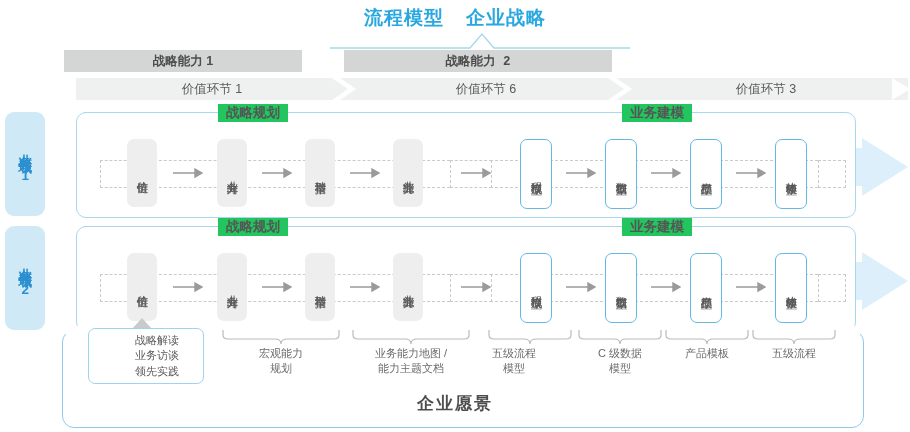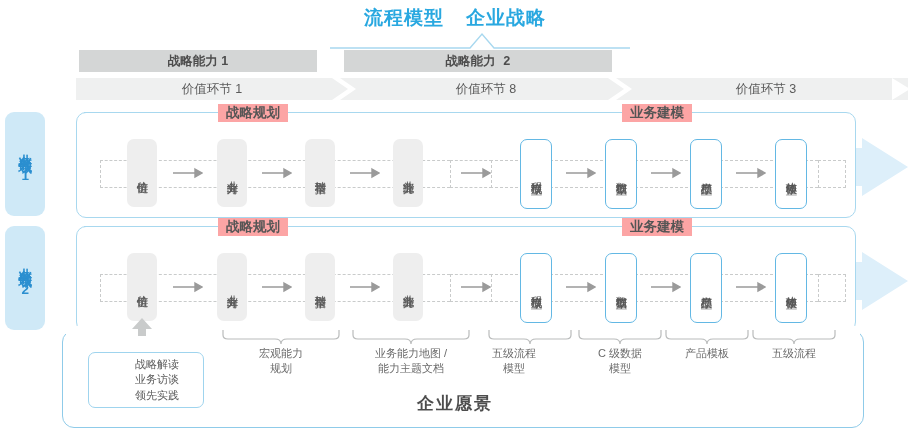--- a/index.html
+++ b/index.html
@@ -67,21 +67,21 @@
     border-left:none;border-right:none;
   }
   .rail-cap{
     position:absolute;height:26px;width:34px;
     border:1.3px dashed #c9cbcb;
   }
 
   
   .sec-title{
     position:absolute;font-size:13.5px;font-weight:bold;color:#555;
-    background:#fca5a5;padding:0 8px;white-space:nowrap;
+    background:#22c55e;padding:0 8px;white-space:nowrap;
   }
   .sec-line{position:absolute;height:1.3px;background:#a8d8ef;}
 
   
   .node{
     position:absolute;width:30px;height:68px;border-radius:7px;
     display:flex;align-items:center;justify-content:center;
   }
   .node.grey{background:#eeeeee;}
   .node.blue{background:#ffffff;border:1.4px solid #63b8e4;}
@@ -123,32 +123,32 @@
 
   <div class="vision-row">
     <div class="vision-title">流程模型</div>
     <div class="vision-title">企业战略</div>
   </div>
 
   <svg class="tent" viewBox="0 0 300 22">
     <path d="M0 18 L140 18 L152 4 L164 18 L300 18" fill="none" stroke="#a8d8ef" stroke-width="1.4"></path>
   </svg>
 
-  <div class="cap-bar" style="left:79px;width:238px;">
+  <div class="cap-bar" style="left:64px;width:238px;">
     <span>战略能力 1</span>
   </div>
   <div class="cap-bar" style="left:344px;width:268px;font-family:Liberation Mono, monospace;">
     <span>战略能力 2</span>
   </div>
 
   <div class="vc-band" style="left:76px;width:272px;">
     <span>价值环节 1</span>
   </div>
   <div class="vc-band" style="left:348px;width:276px;">
-    <span>价值环节 8</span>
+    <span>价值环节 6</span>
   </div>
   <div class="vc-band" style="left:624px;width:284px;">
     <span>价值环节 3</span>
   </div>
   <svg class="vc-notch" style="left:332px;" viewBox="0 0 24 22" preserveAspectRatio="none">
     <path d="M0 0 L16 11 L0 22 L8 22 L24 11 L8 0 Z" fill="#ffffff"></path>
   </svg>
   <svg class="vc-notch" style="left:608px;" viewBox="0 0 24 22" preserveAspectRatio="none">
     <path d="M0 0 L16 11 L0 22 L8 22 L24 11 L8 0 Z" fill="#ffffff"></path>
   </svg>
@@ -311,21 +311,21 @@
   <svg class="brace" style="left:578px;top:330px;width:84px;height:14px;" viewBox="0 0 84 14">
     <path d="M1 0 L1 5 Q1 9 6 9 L36 9 Q42 9 42 14 Q42 9 48 9 L78 9 Q83 9 83 5 L83 0" fill="none" stroke="#b9bbbb" stroke-width="1.2"></path>
   </svg>
   <svg class="brace" style="left:665px;top:330px;width:84px;height:14px;" viewBox="0 0 84 14">
     <path d="M1 0 L1 5 Q1 9 6 9 L36 9 Q42 9 42 14 Q42 9 48 9 L78 9 Q83 9 83 5 L83 0" fill="none" stroke="#b9bbbb" stroke-width="1.2"></path>
   </svg>
   <svg class="brace" style="left:752px;top:330px;width:84px;height:14px;" viewBox="0 0 84 14">
     <path d="M1 0 L1 5 Q1 9 6 9 L36 9 Q42 9 42 14 Q42 9 48 9 L78 9 Q83 9 83 5 L83 0" fill="none" stroke="#b9bbbb" stroke-width="1.2"></path>
   </svg>
 
-  <div class="anno-box" style="left:88px;top:352px;width:80px;padding-left:28px;">战略解读
+  <div class="anno-box" style="left:88px;top:328px;width:80px;padding-left:28px;">战略解读
 业务访谈
 领先实践</div>
   <div class="anno" style="left:346px;top:346px;width:130px;">业务能力地图 /
 能力主题文档</div>
   <div class="anno" style="left:222px;top:346px;width:118px;">宏观能力
 规划</div>
   <div class="anno" style="left:472px;top:346px;width:84px;">五级流程
 模型</div>
   <div class="anno" style="left:578px;top:346px;width:84px;">C 级数据
 模型</div>

